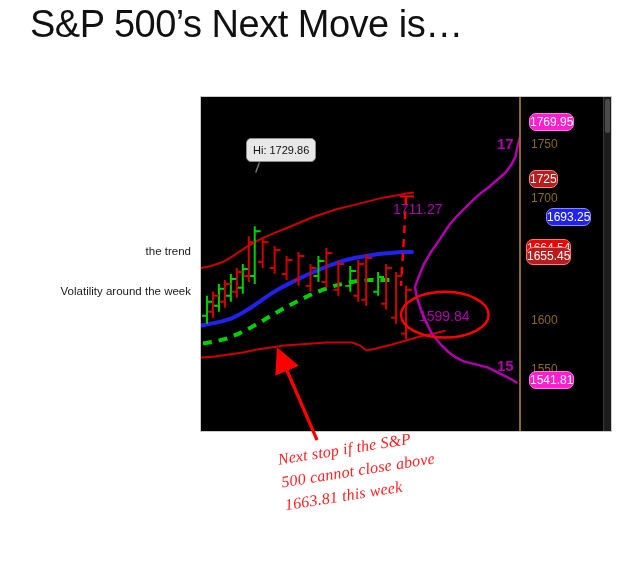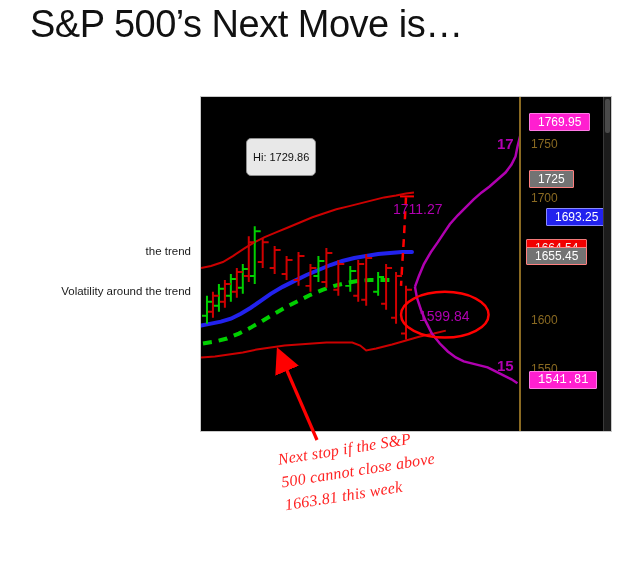--- a/index.html
+++ b/index.html
@@ -69,28 +69,28 @@
     font-family:"Liberation Sans", sans-serif;
     white-space:nowrap;
   }
 
   
   .pill{
     position:absolute;
     font-size:12px;
     font-family:"Liberation Sans", sans-serif;
     color:#ffffff;
-    padding:1px 8px;
-    border-radius:1px;
+    padding:1px 0;
+    border-radius:7px;
     white-space:nowrap;
     line-height:14px;
     box-sizing:border-box;
   }
   .pill.magenta{background:#ff1fd0;border:1px solid #ff7ae6;}
-  .pill.red{background:#737373;border:1px solid #ff8080;}
+  .pill.red{background:#b91c1c;border:1px solid #ff8080;}
   .pill.blue{background:#2222ee;border:1px solid #8a8aff;margin-left:20px;}
   .pill.redghost{background:#ff0000;border:1px solid #ff8080;opacity:.95;}
 
   
   .purple-frag{
     position:absolute;
     font-size:15px;color:#b000b0;font-weight:600;
     font-family:"Liberation Sans", sans-serif;
   }
 
@@ -104,21 +104,21 @@
   }
 
   
   #tooltip{
     position:absolute;left:45px;top:41px;
     background:#e8e8e8;
     border:1px solid #8e8e8e;
     border-radius:5px;
     color:#111;
     font-size:11px;
-    padding:12px 6px;
+    padding:5px 6px;
     white-space:nowrap;
     box-shadow:0 1px 2px rgba(0,0,0,.5);
   }
 
   
   #annot{
     position:absolute;left:262px;top:448px;
     width:270px;
     color:#ff2222;
     font-family:"Liberation Serif", serif;
@@ -142,21 +142,21 @@
   #source .u{text-decoration:underline;text-decoration-color:#d06a6a;}
 </style>
 </head>
 <body>
 
 <div id="slide">
 
   <div id="title">S&amp;P 500’s Next Move is…</div>
 
   <div class="side-label" id="lbl-trend">the trend</div>
-  <div class="side-label" id="lbl-vol">Volatility around the trend</div>
+  <div class="side-label" id="lbl-vol">Volatility around the week</div>
 
   <div id="chart">
 
     <svg class="plot" viewBox="0 0 412 336" preserveAspectRatio="none">
 
       <path d="M0,172 L10,170 L22,166 L32,160 L44,152 L54,146 L64,141 L76,136 L88,131 L100,126 L112,121 L124,117 L136,113 L148,110 L160,107 L172,104 L184,101 L196,99 L206,97 L214,96" fill="none" stroke="#cc0000" stroke-width="2"></path>
 
       <path d="M0,262 L14,261 L28,259 L42,257 L56,254 L70,252 L84,250 L98,249 L112,248 L126,247 L140,247 L152,247 L160,250 L166,255 L176,253 L192,249 L206,245 L220,241 L234,238 L246,235" fill="none" stroke="#cc0000" stroke-width="2"></path>
 
       <path d="M0,230 L10,228 L20,226 L30,223 L40,218 L50,212 L60,205 L70,198 L82,191 L94,185 L106,179 L118,174 L130,169 L142,165 L154,162 L166,160 L178,158 L190,157 L202,156 L212,156" fill="none" stroke="#2222ee" stroke-width="4" stroke-linecap="round"></path>
@@ -226,21 +226,21 @@
       <div class="pill magenta" style="left:8px;top:16px;">1769.95</div>
 
       <div class="pill red" style="left:8px;top:73px;">1725</div>
 
       <div class="pill blue" style="left:5px;top:111px;">1693.25</div>
 
       <div class="pill redghost" style="left:5px;top:142px;">1664.54</div>
 
       <div class="pill red" style="left:5px;top:150px;">1655.45</div>
 
-      <div class="pill magenta" style="left:8px;top:274px;font-family:Liberation Mono, monospace;">1541.81</div>
+      <div class="pill magenta" style="left:8px;top:274px;">1541.81</div>
     </div>
 
     <div id="chart-scroll">
       <div class="thumb"></div>
     </div>
   </div>
 
   <svg style="position:absolute;left:255px;top:330px;width:120px;height:120px;overflow:visible;">
     <defs>
       <marker id="ah" markerWidth="8" markerHeight="8" refX="4" refY="4" orient="auto">

